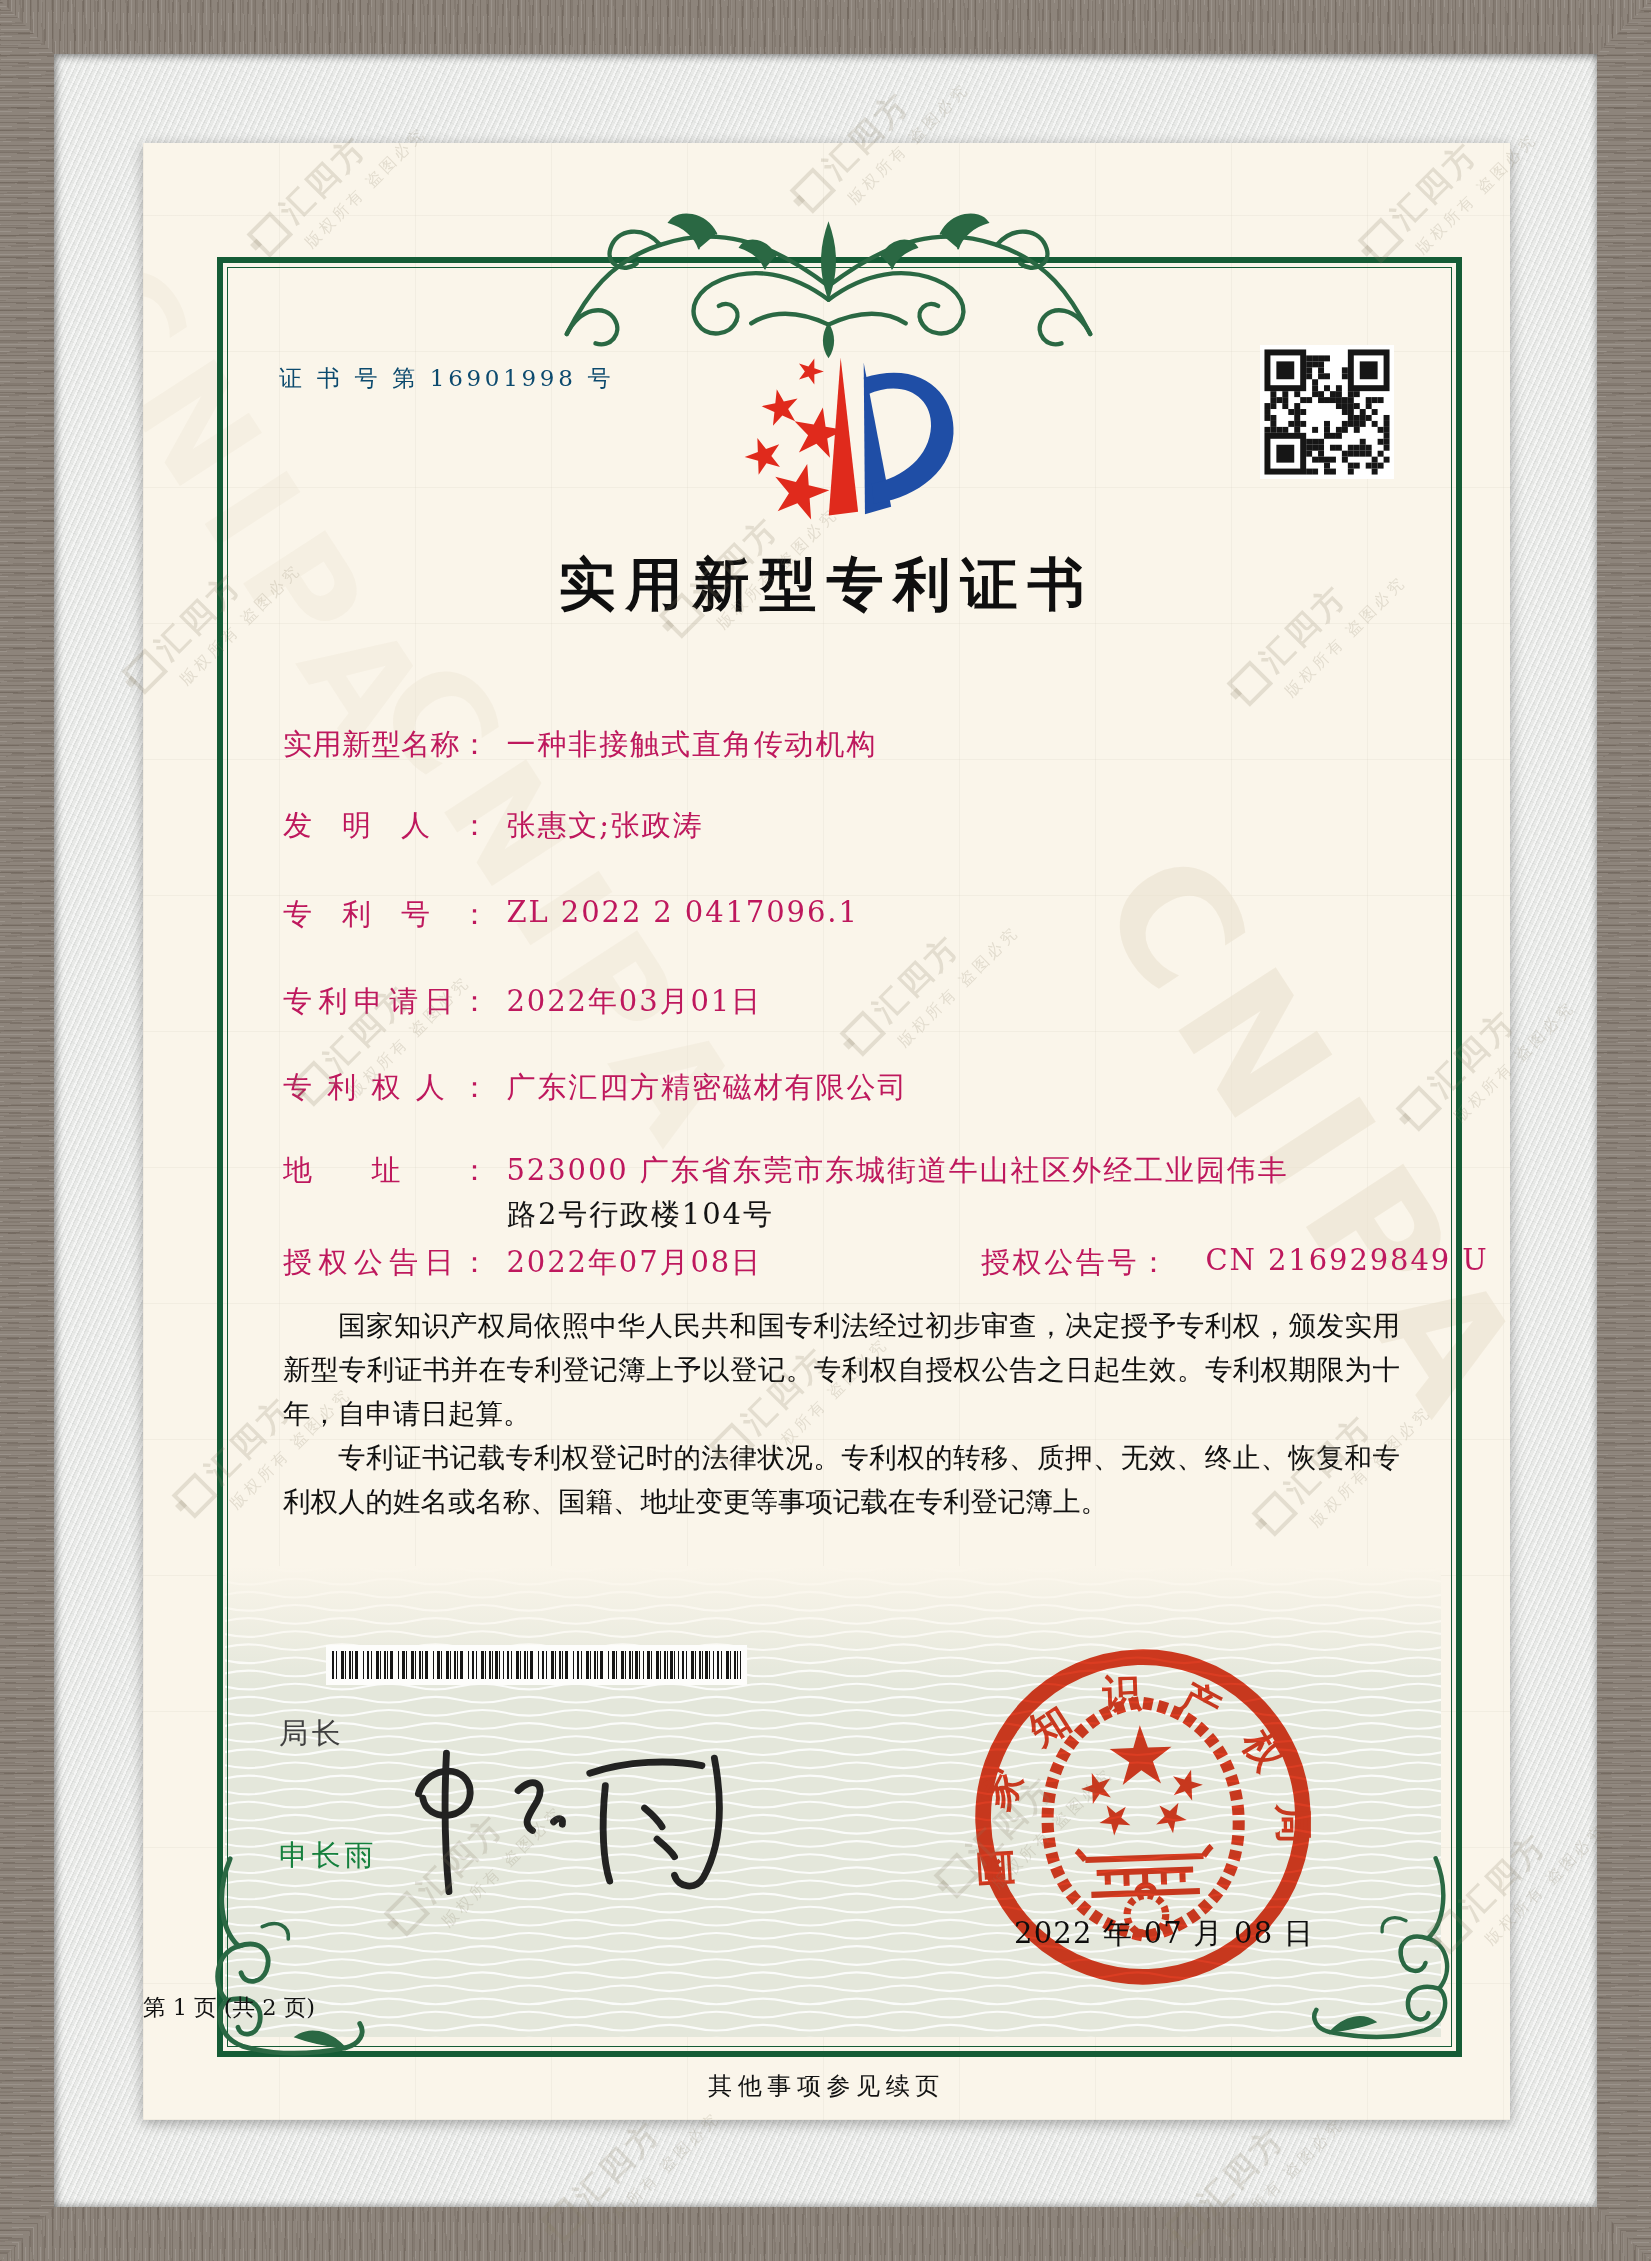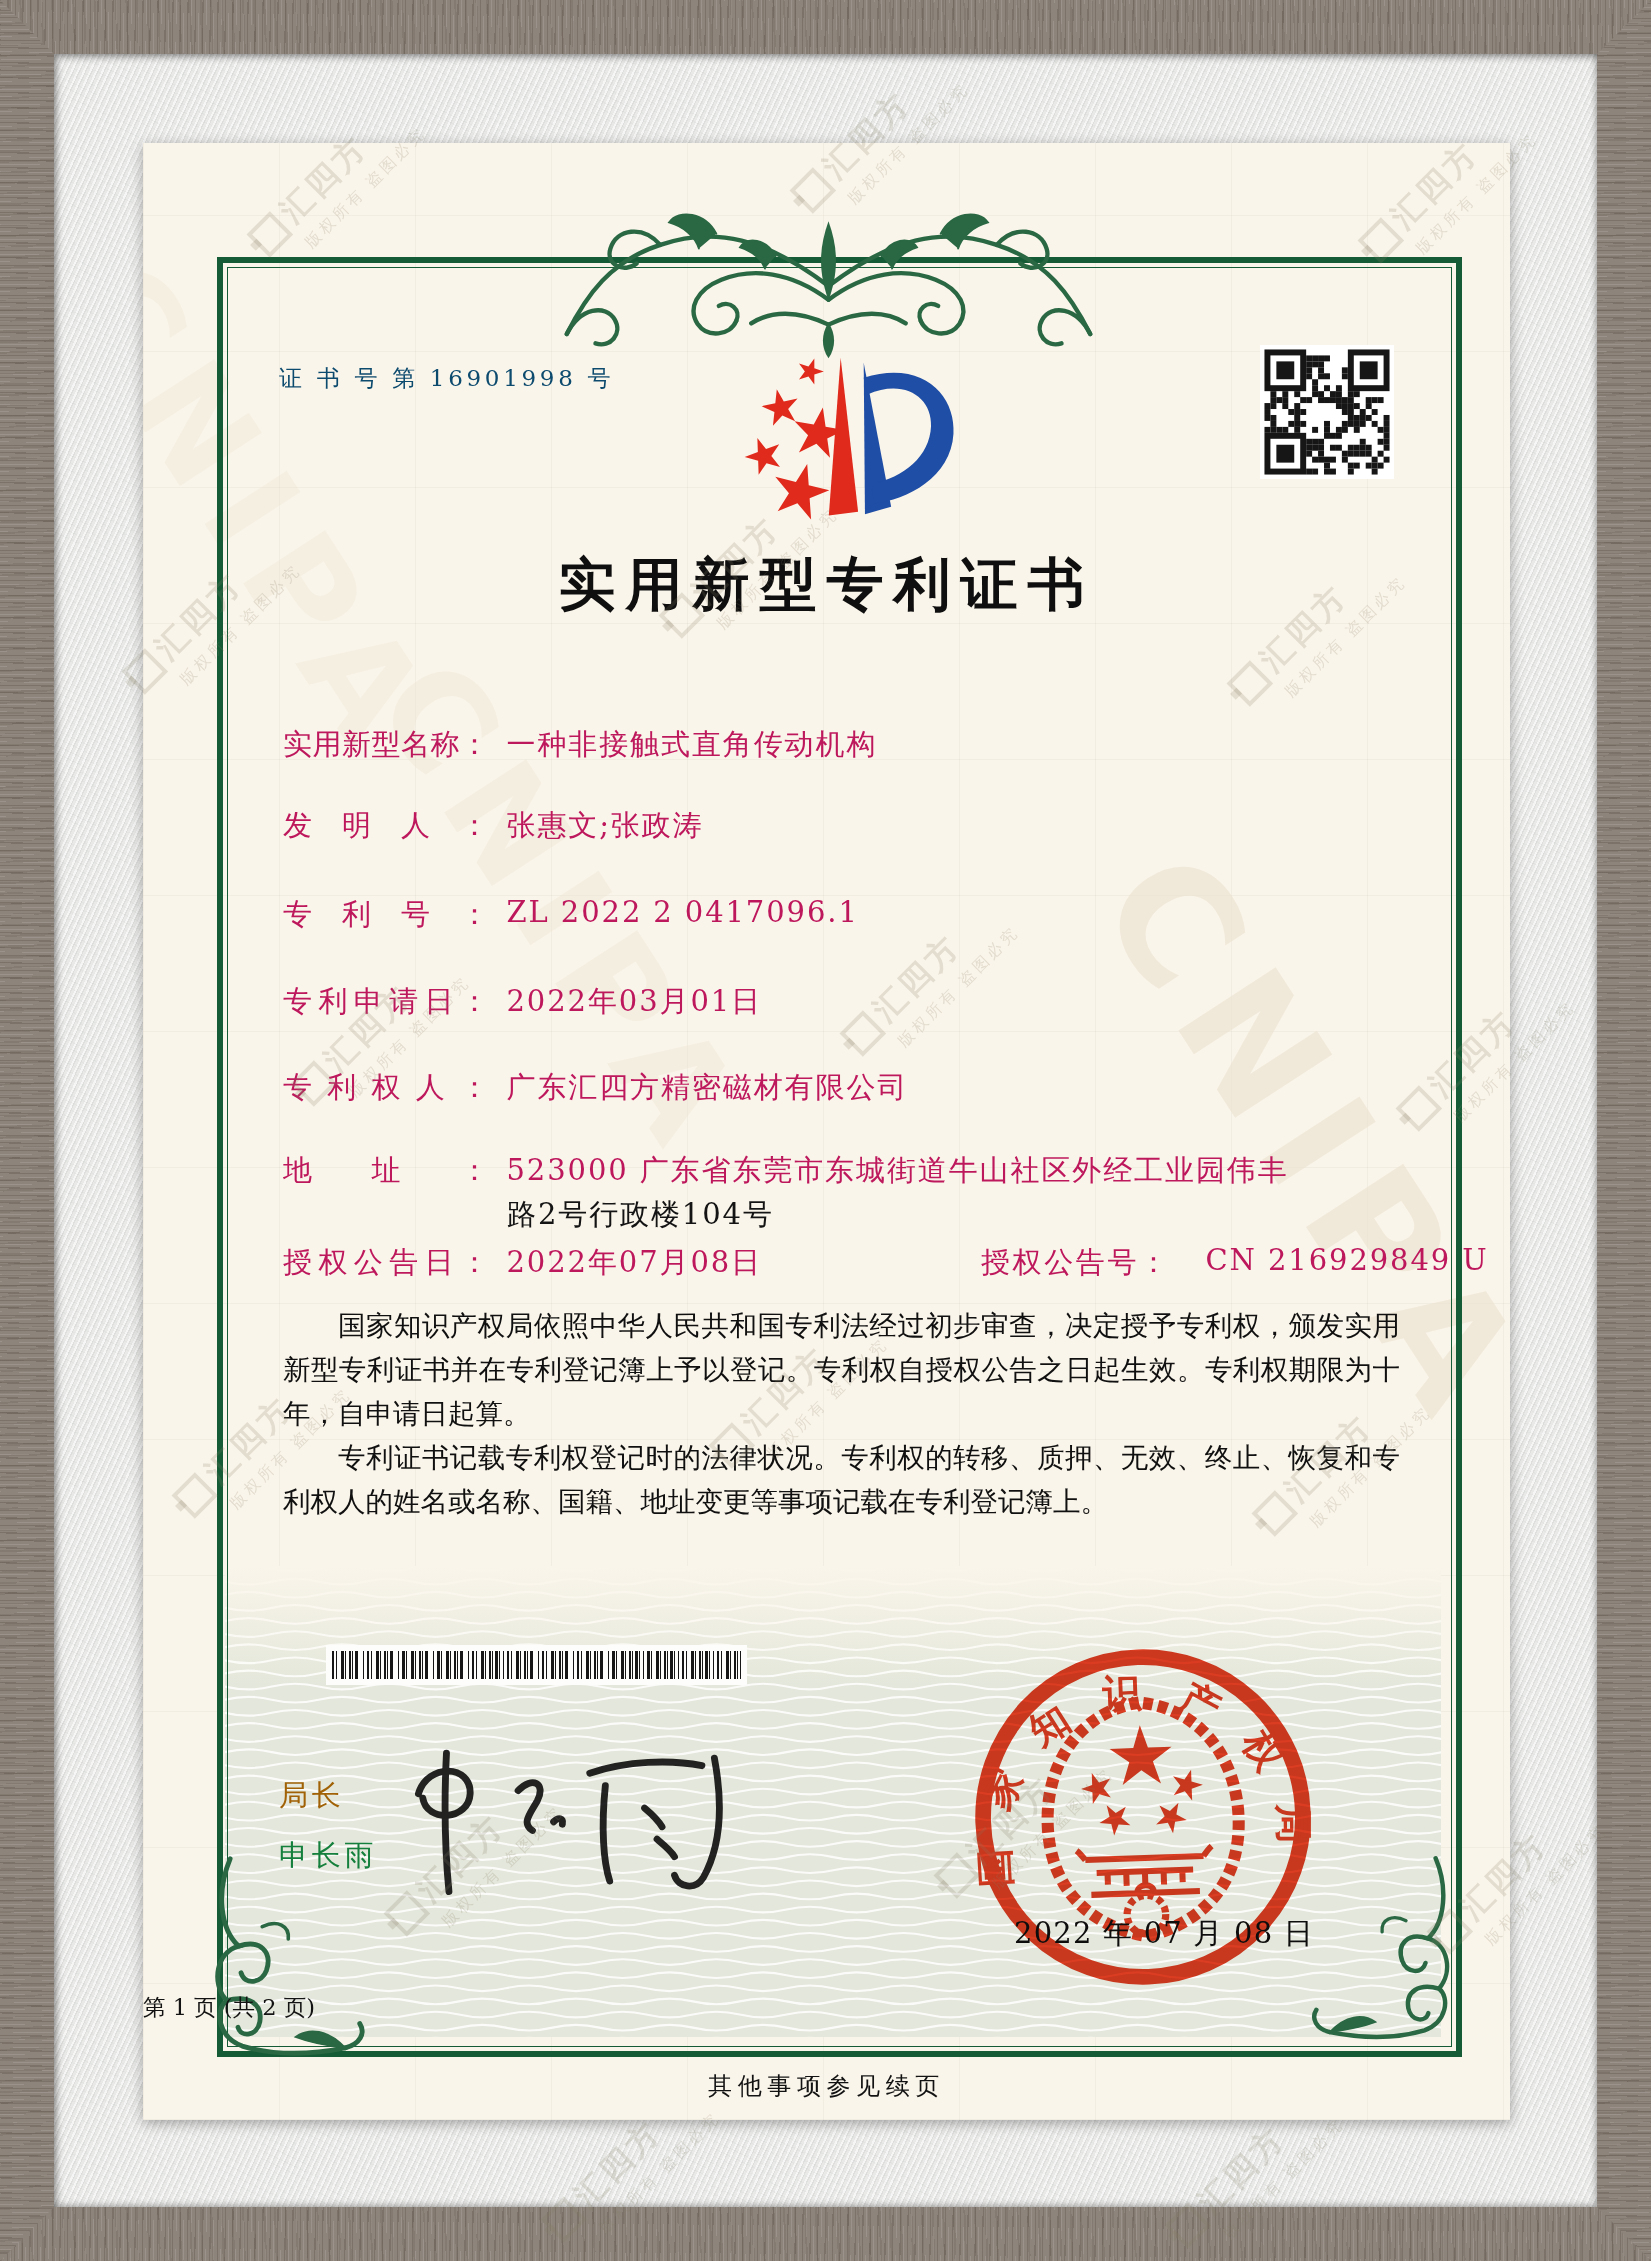--- a/index.html
+++ b/index.html
@@ -60,21 +60,21 @@
   #paras p{margin:0;text-indent:2em;}
   
   #barcode-box{position:absolute;left:183px;top:1502px;width:421px;height:40px;background:#fdfdfb;}
   #barcode{position:absolute;left:6.2px;top:5.6px;right:6.2px;bottom:5.6px;
     background:repeating-linear-gradient(90deg,
       #161616 0 2.5px,#fdfdfb 2.5px 3.7px,#161616 3.7px 5px,#fdfdfb 5px 8.7px,
       #161616 8.7px 12px,#fdfdfb 12px 13px,#161616 13px 13.7px,#fdfdfb 13.7px 17px,
       #161616 17px 19px,#fdfdfb 19px 20px,#161616 20px 20.6px,#fdfdfb 20.6px 23px,
       #161616 23px 25.6px,#fdfdfb 25.6px 27px,#161616 27px 27.5px,#fdfdfb 27.5px 31px,
       #161616 31px 32px,#fdfdfb 32px 35px);}
-  #signer-title{left:136px;top:1633px;font-size:29px;color:#a16207;letter-spacing:3.7px;}
+  #signer-title{left:136px;top:1571px;font-size:29px;color:#404040;letter-spacing:3.7px;}
   #signer-name{left:136px;top:1693px;font-size:29px;color:#15803d;letter-spacing:3.7px;}
   #signature{left:247px;top:1604px;width:412px;height:162px;}
   #seal{left:819px;top:1493px;width:362px;height:362px;mix-blend-mode:multiply;transform:rotate(-2deg);}
   #seal-date{left:871px;top:1771px;font-size:29px;color:#0d0d0d;letter-spacing:1.2px;}
   #page-indicator{left:0;top:1849px;width:1367px;font-size:22.5px;color:#131313;}
   #continuation{left:0;top:1927px;width:1367px;text-align:center;font-size:24px;letter-spacing:5.6px;color:#121212;}
   
   .orn{position:absolute;color:#2a6843;}
   #orn-top{left:386px;top:57px;width:599px;height:167px;}
   #orn-bl{left:59px;top:1711px;width:175px;height:206px;}

